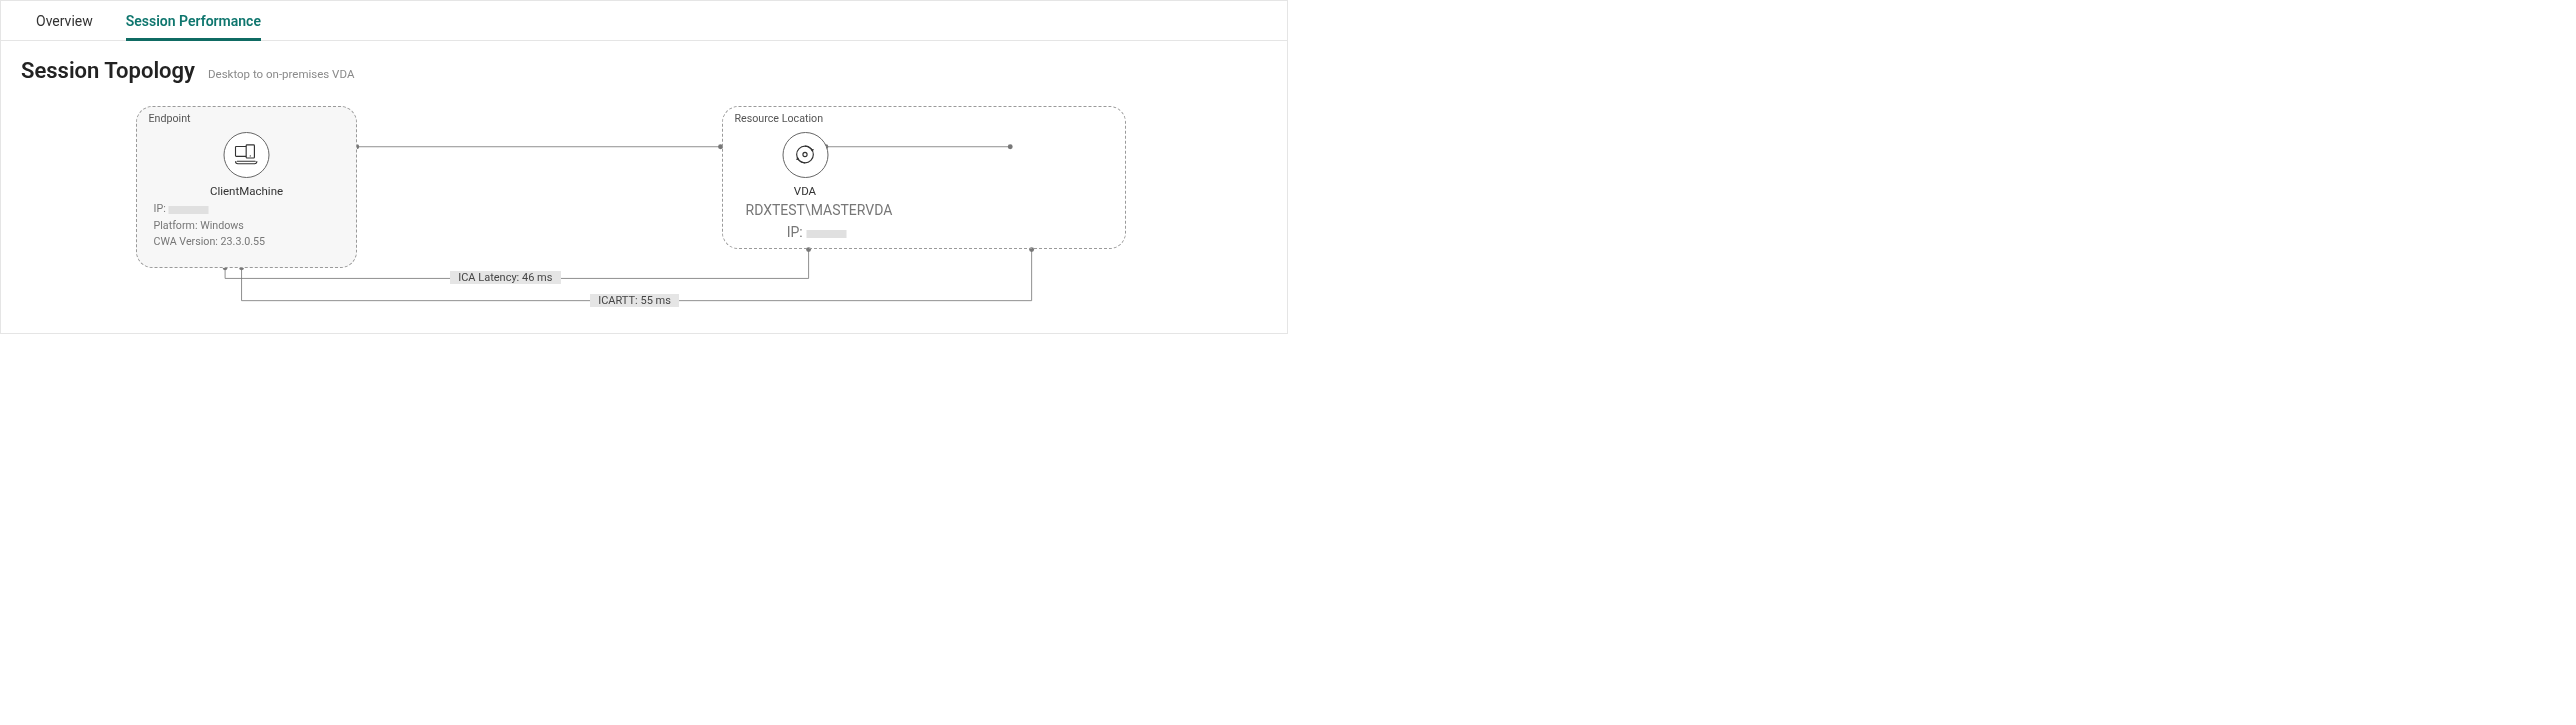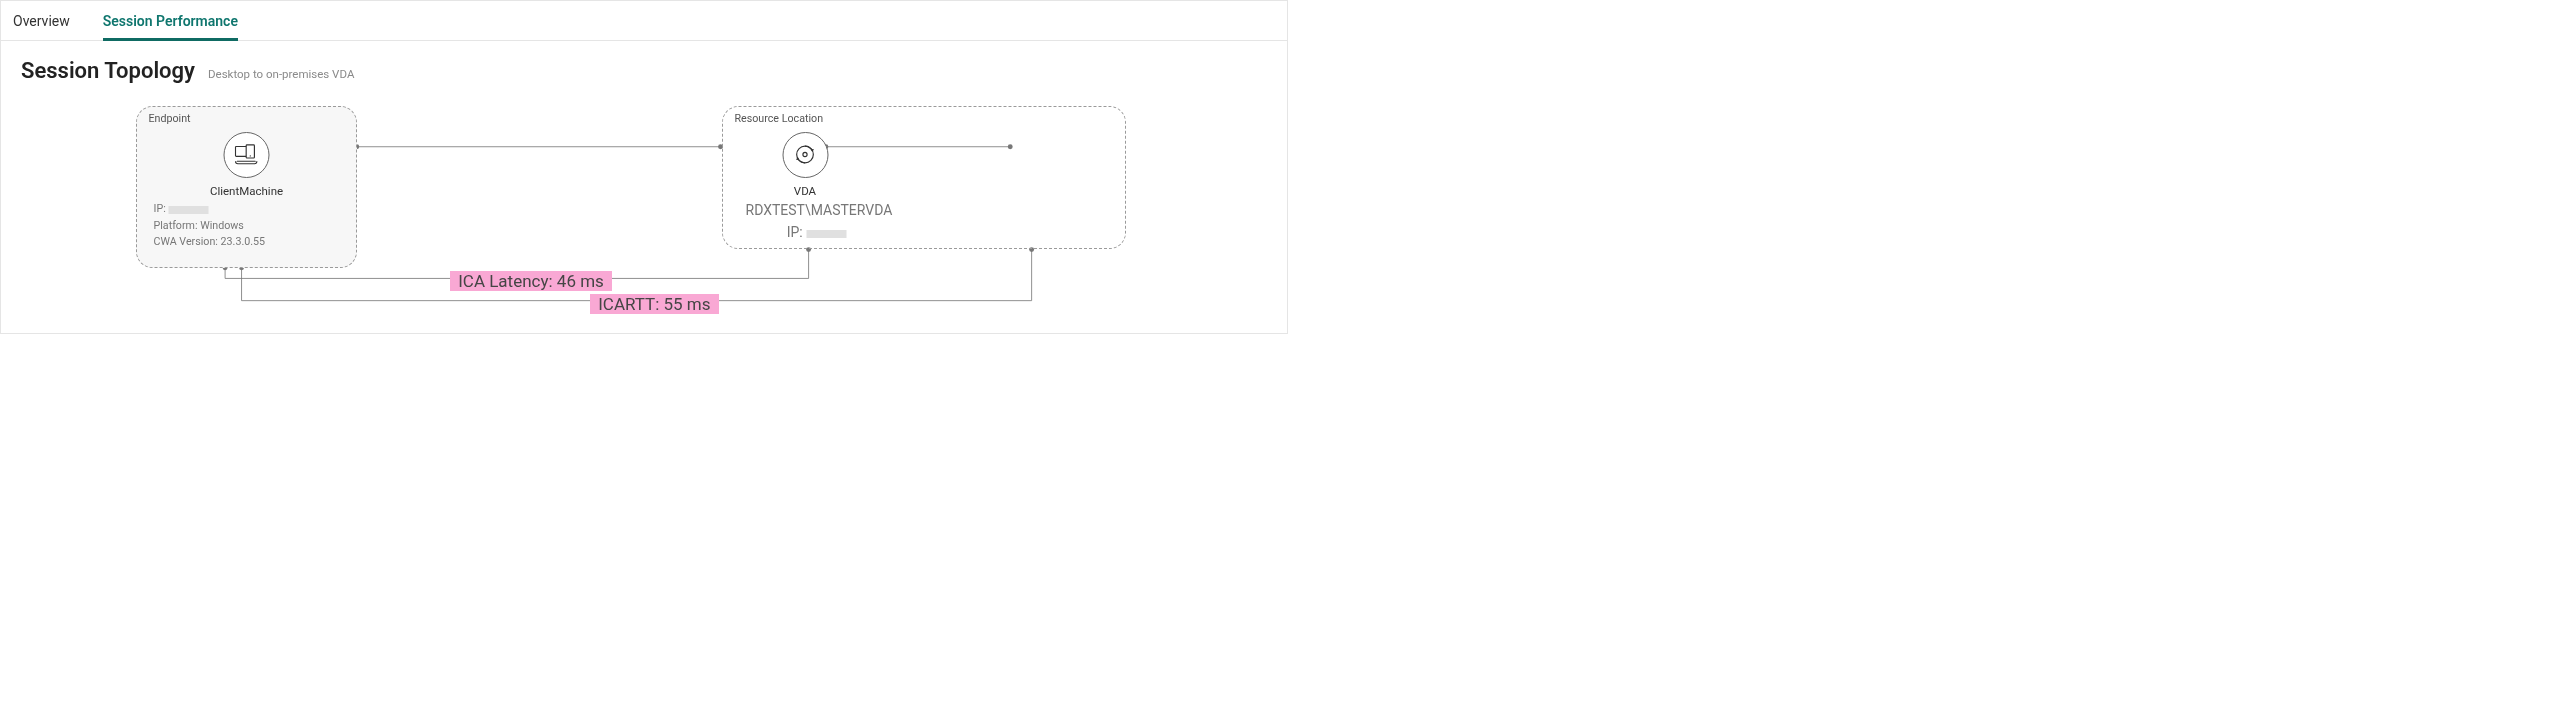--- a/index.html
+++ b/index.html
@@ -11,21 +11,21 @@
   }
   .container {
     width: 1288px;
     border: 0.8px solid #e5e5e5;
     background: #fff;
   }
   
   .tabs {
     display: flex;
     border-bottom: 0.8px solid #e5e5e5;
-    padding: 0 12px;
+    padding: 0 35px;
   }
   .tab {
     padding: 11.5px 16.5px 11.5px 0;
     margin-right: 16.5px;
     font-size: 14px;
     color: #333;
     cursor: pointer;
     position: relative;
   }
   .tab.active {
@@ -163,23 +163,23 @@
   svg.overlay {
     position: absolute;
     left: 0;
     top: 0;
     width: 100%;
     height: 100%;
     pointer-events: none;
   }
   .metric-label {
     position: absolute;
-    font-size: 17px;
+    font-size: 11px;
     color: #454545;
-    background: #f9a8d4;
+    background: #e5e5e5;
     padding: 0 8.2px;
     text-align: center;
   }
   .formula {
     margin-top: 8.2px;
     font-size: 11.5px;
     color: #666;
   }
   .formula b { color:#333; font-weight:600; }
 </style>

